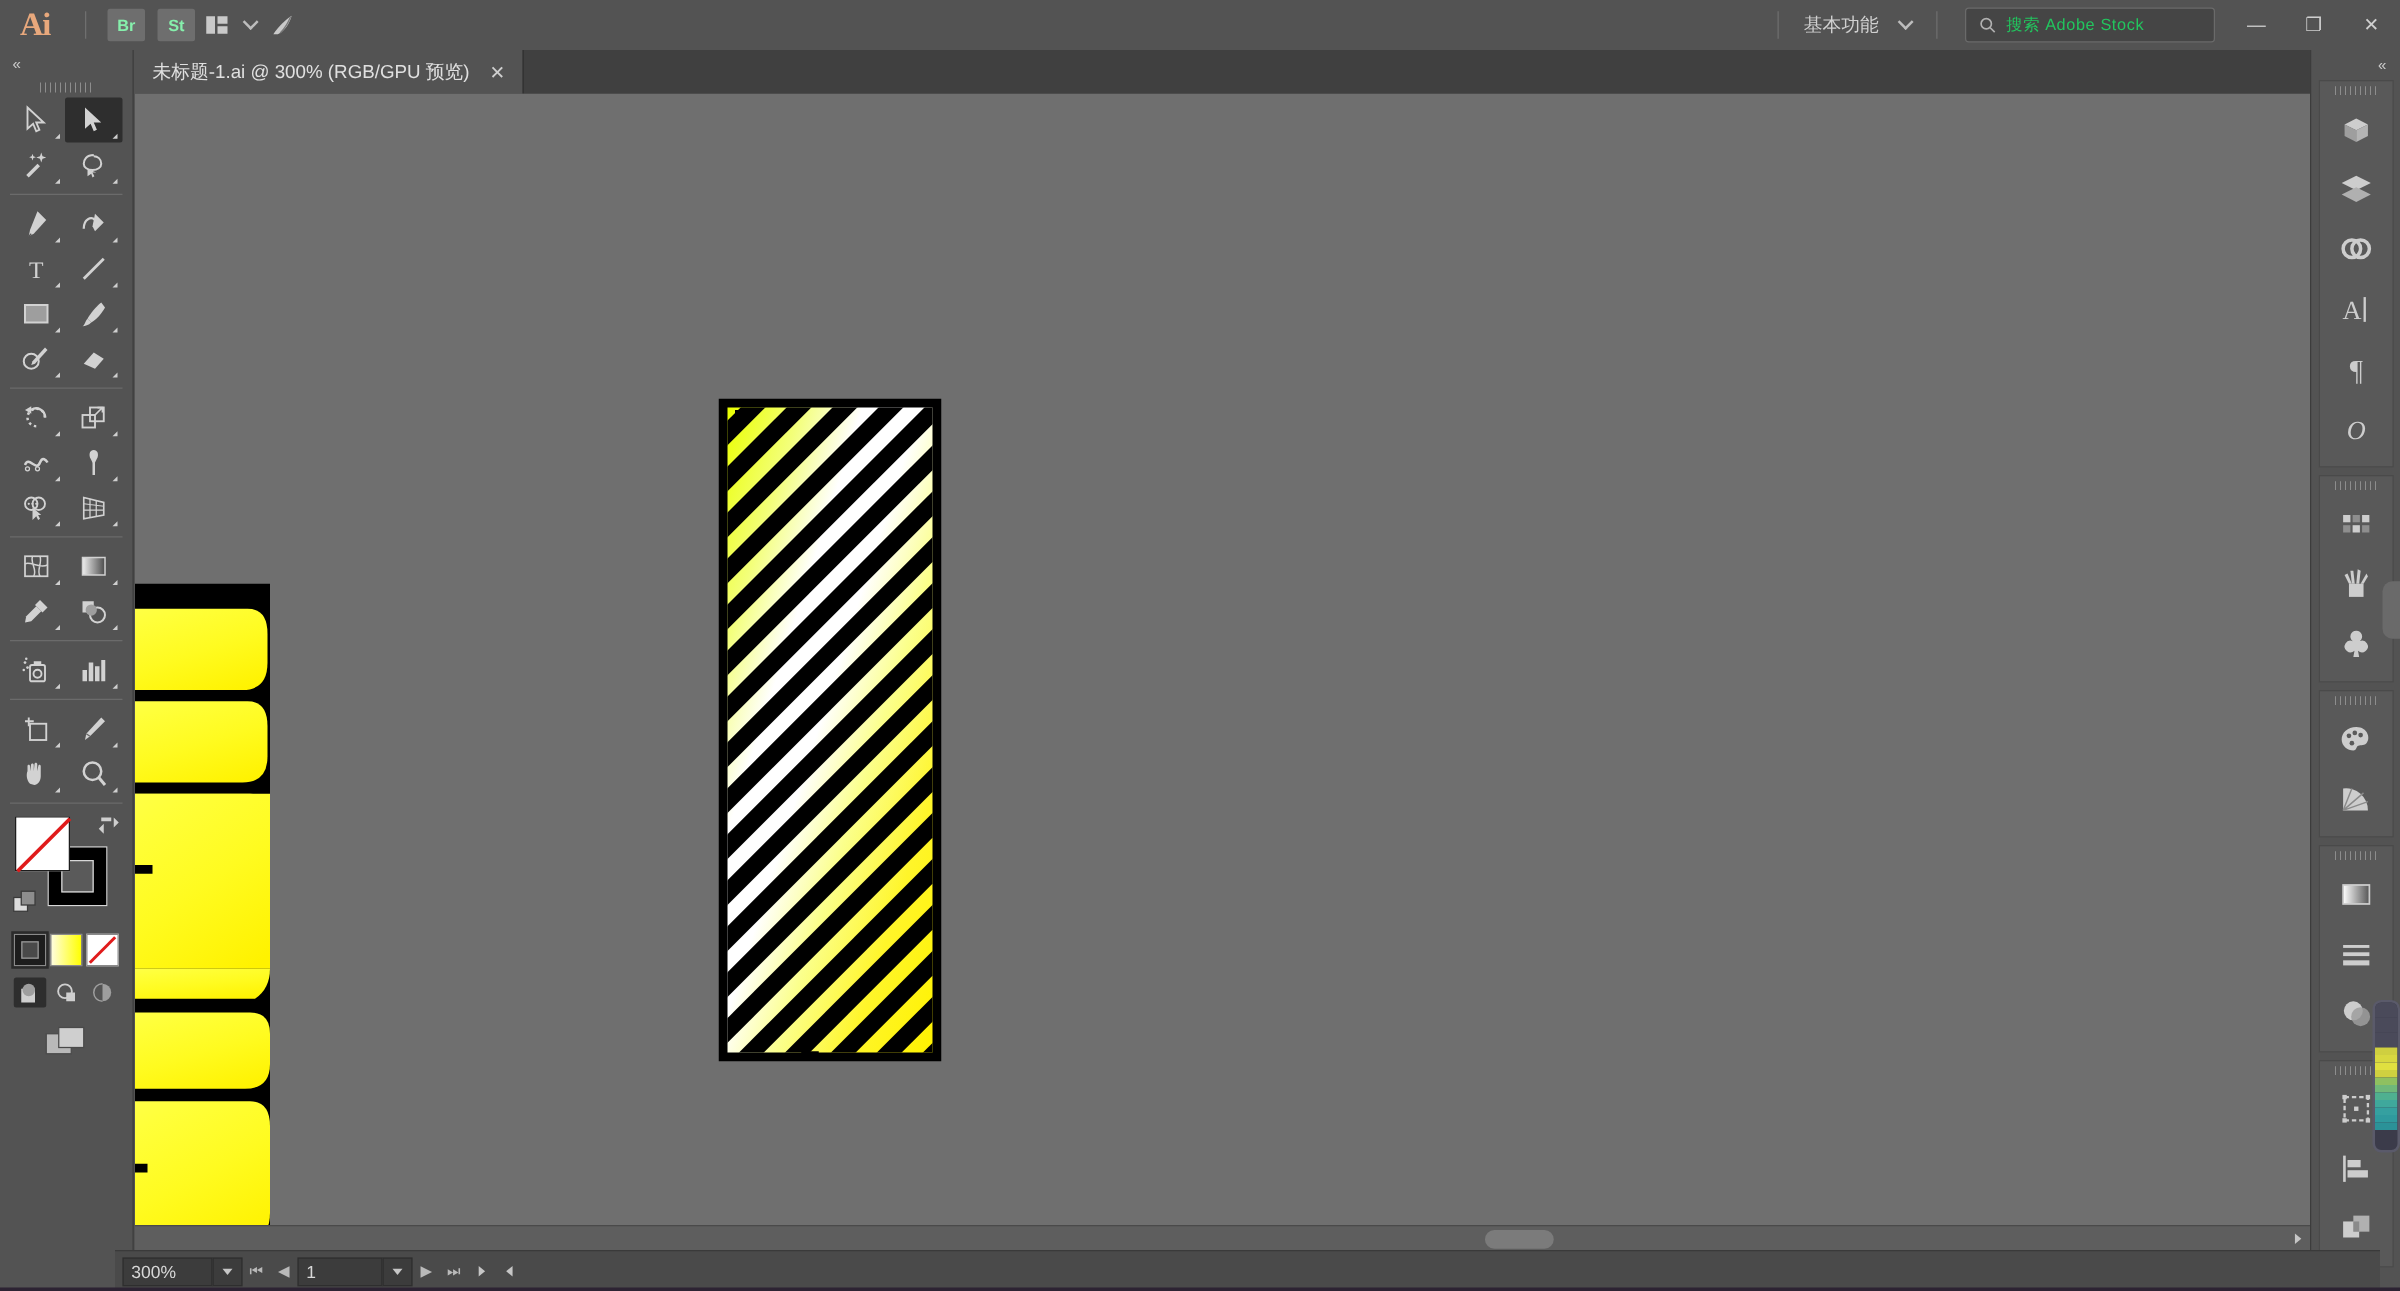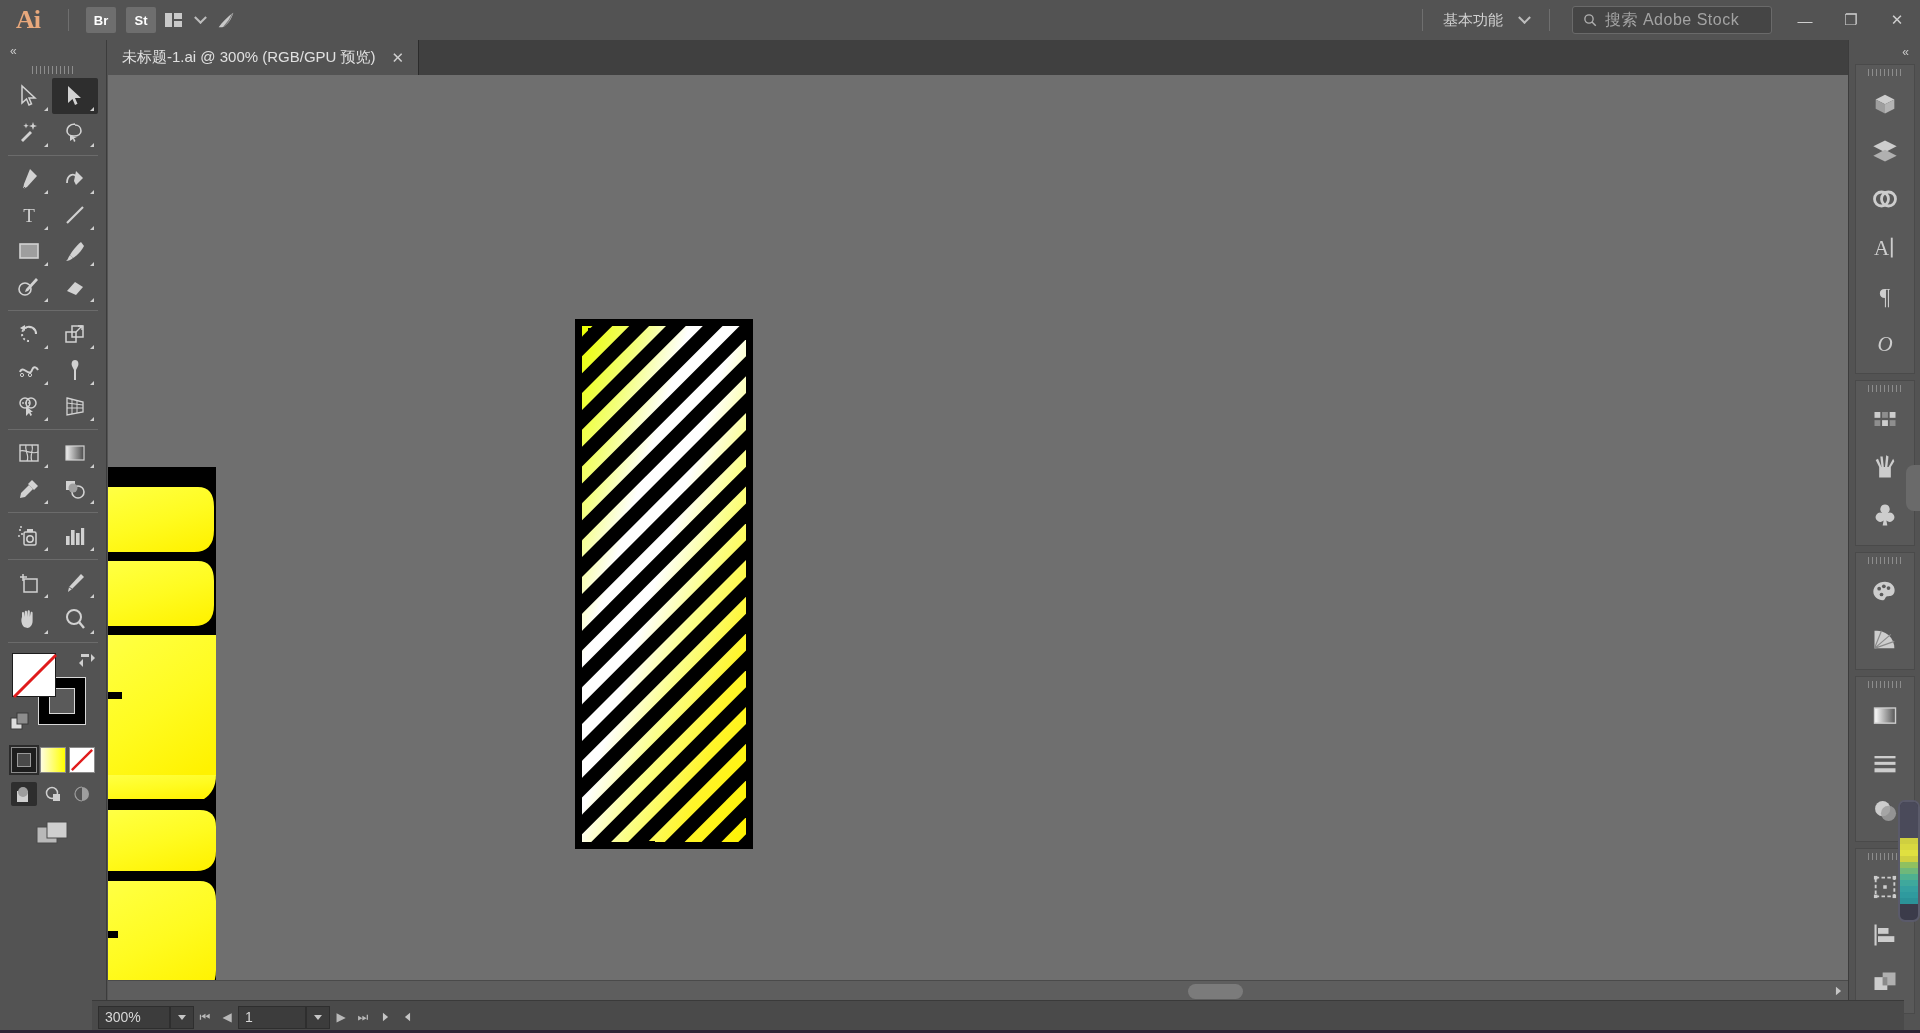--- a/index.html
+++ b/index.html
@@ -9,29 +9,29 @@
   
   #menubar{
     position:absolute; left:0; top:0; width:1920px; height:40px;
     background:#535353; display:flex; align-items:center;
   }
   #ai-logo{ width:56px; height:40px; display:flex; align-items:center; justify-content:center;
     color:#e8a87c; font-size:26px; font-weight:bold; font-family:"Liberation Serif",serif; letter-spacing:-1px;}
   .menu-item{ padding:0 12px; height:40px; line-height:40px; color:#d4d4d4; font-size:15px; white-space:nowrap; cursor:default;}
   .mb-sep{ width:1px; height:22px; background:#6f6f6f; margin:0 12px; }
   .app-btn{ width:30px;height:26px; margin:16px 5px; display:flex;align-items:center;justify-content:center;
-    background:#6e6e6e; border-radius:2px; color:#ffffff; font-size:13px; font-weight:bold;}
+    background:#6e6e6e; border-radius:2px; color:#86efac; font-size:13px; font-weight:bold;}
   .arrange-btn{ width:26px;height:22px; display:flex;align-items:center;justify-content:center;}
   .chev{ display:inline-block; width:9px;height:9px; border-right:2px solid #bdbdbd; border-bottom:2px solid #bdbdbd;
     transform:rotate(45deg) translate(-2px,-2px); }
   #menu-spacer{ flex:1 1 auto; }
   #workspace-name{ color:#d0d0d0; font-size:15px; padding:0 8px; white-space:nowrap;}
   #search-box{ display:flex; align-items:center; height:28px; background:#454545; border:1px solid #6a6a6a;
     border-radius:3px; padding:0 10px; margin:0 10px; min-width:200px;}
-  #search-box .stxt{ color:#a3a3a3; font-size:16px; margin-left:7px; letter-spacing:0.5px;}
+  #search-box .stxt{ color:#22c55e; font-size:13px; margin-left:7px; letter-spacing:0.5px;}
   .win-btn{ width:46px;height:40px; display:flex;align-items:center;justify-content:center; color:#cfcfcf; font-size:15px;}
 
   
   #tabbar{ position:absolute; left:108px; top:40px; width:1740px; height:52px; background:#404040; border-bottom:1px solid #2b2b2b;}
   #doc-tab{ position:absolute; left:0; top:0; height:35px; background:#535353; display:flex; align-items:center;
     padding:0 14px; border-right:1px solid #2b2b2b;}
   #doc-tab-label{ font-size:15px; color:#e0e0e0; white-space:nowrap;}
   #doc-tab-close{ margin-left:16px; font-size:15px; color:#cfcfcf; }
 
   

